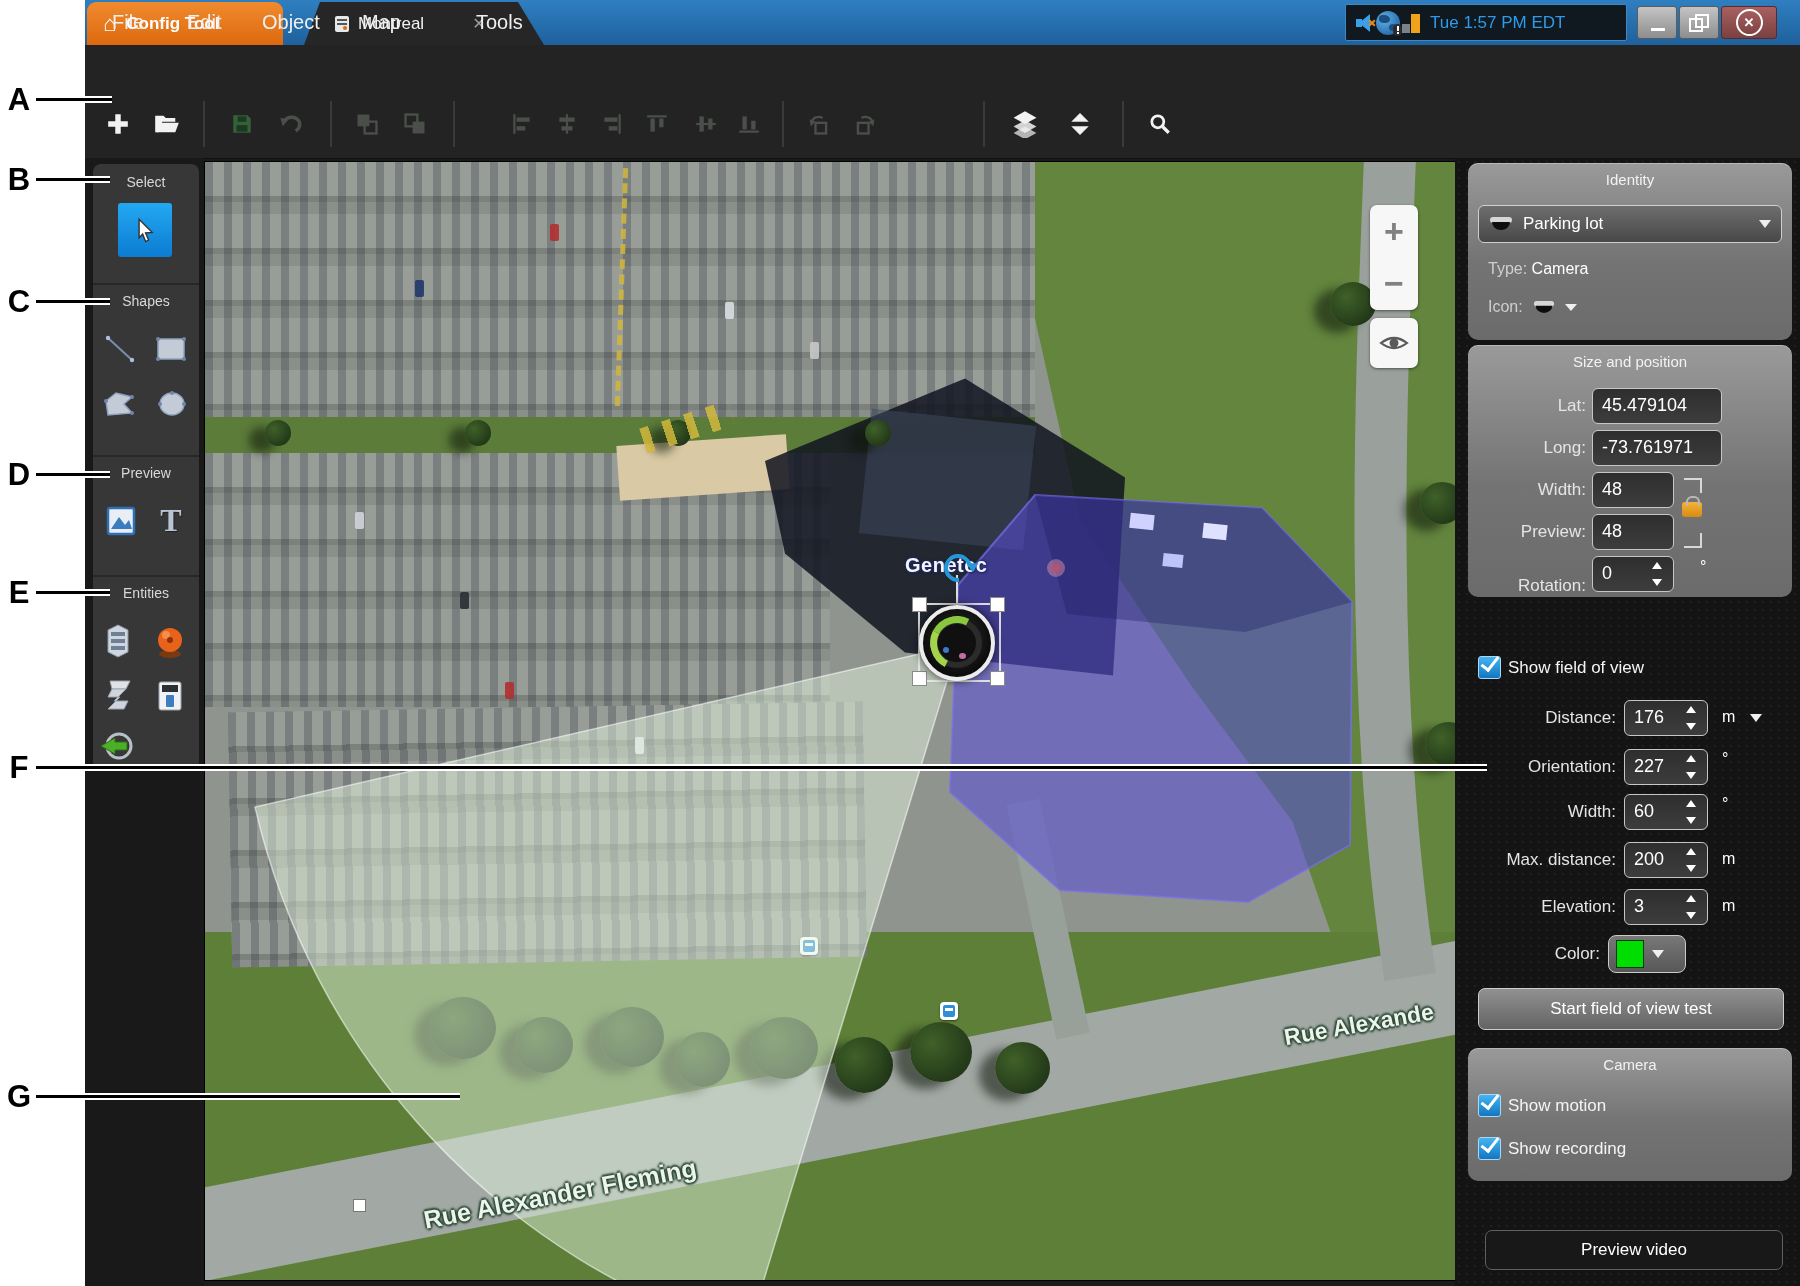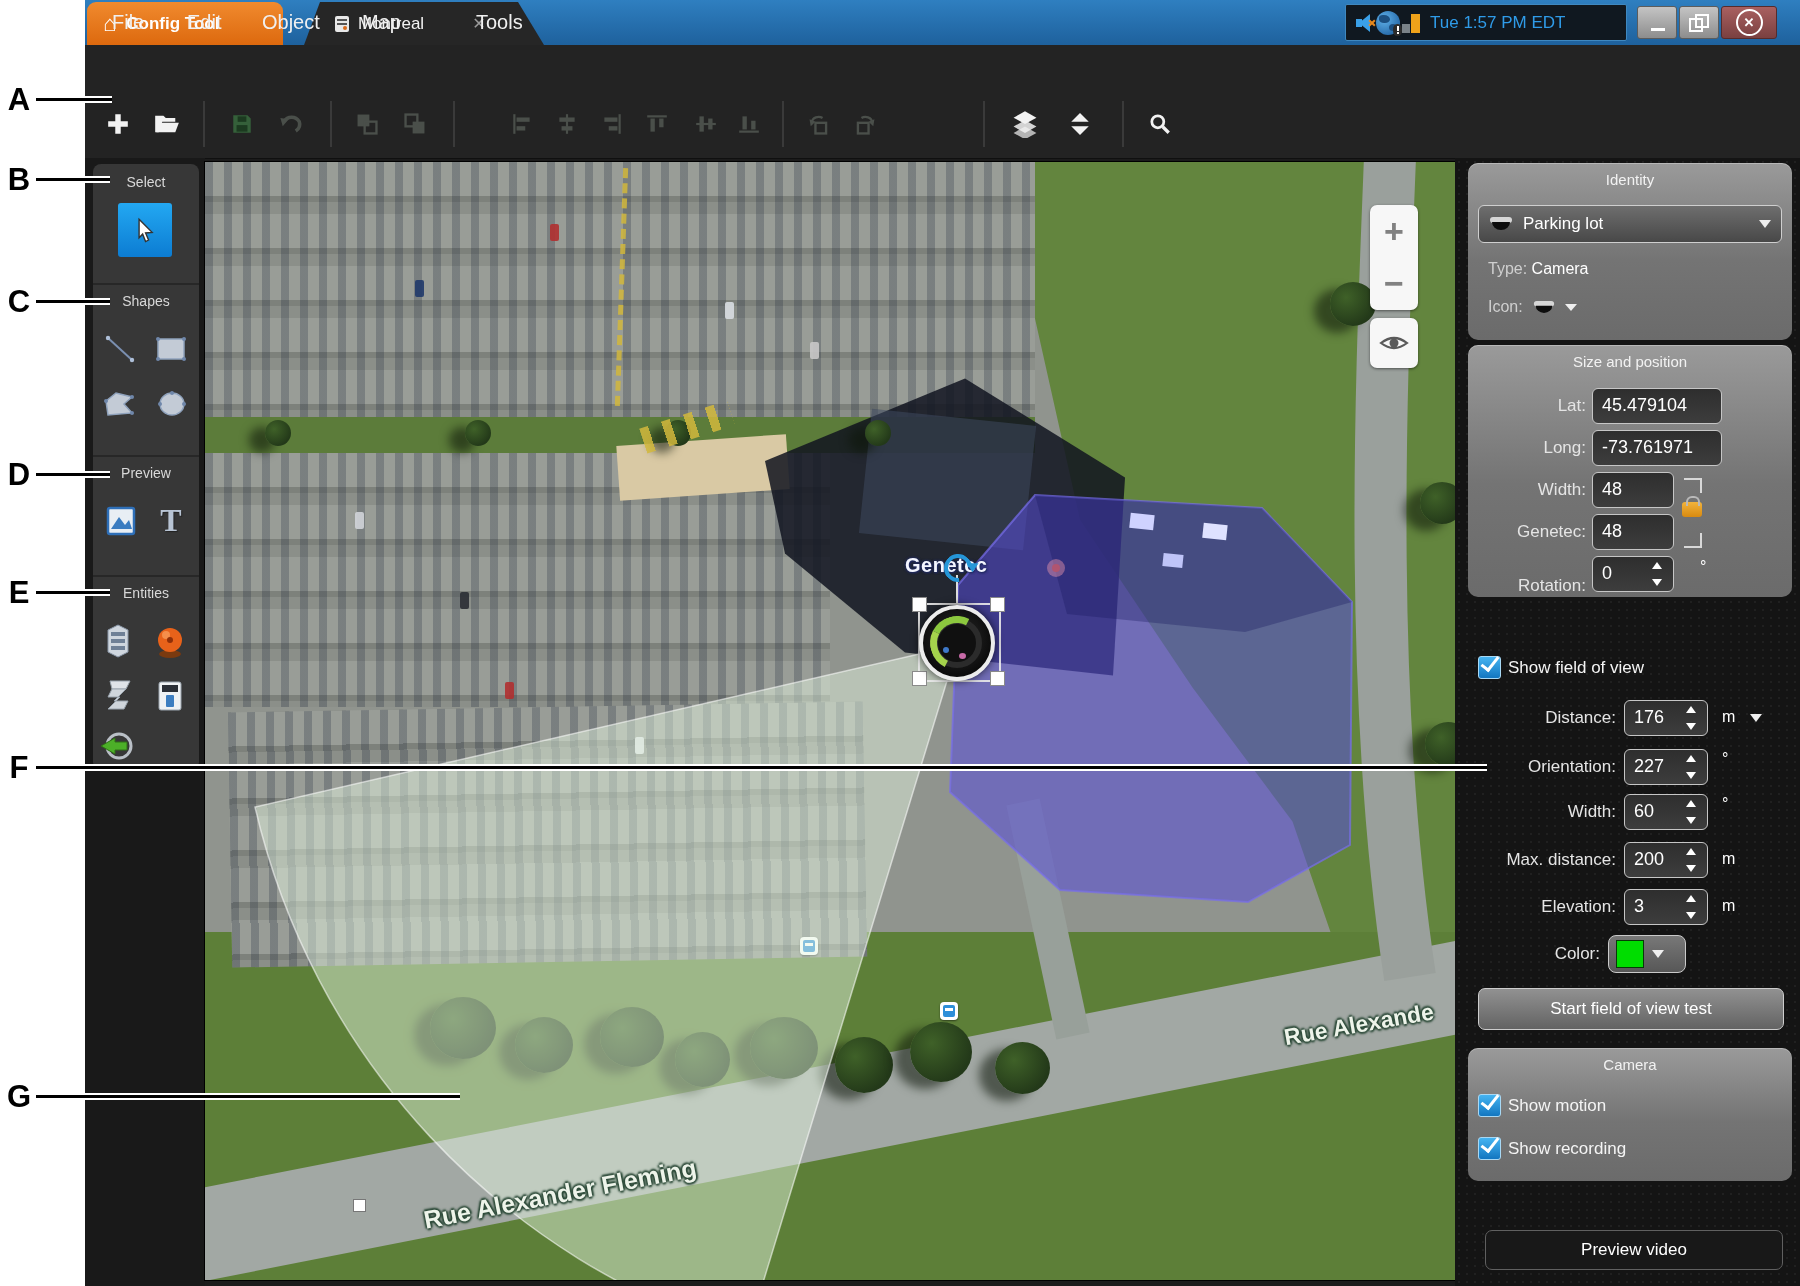--- a/index.html
+++ b/index.html
@@ -540,21 +540,21 @@
 
   <div class="sect" style="top:345px;height:252px;">
     <div class="sec-title">Size and position</div>
   </div>
   <div class="lbl" style="left:1468px;top:396px;width:118px;">Lat:</div>
   <div class="inp" style="left:1592px;top:388px;width:130px;">45.479104</div>
   <div class="lbl" style="left:1468px;top:438px;width:118px;">Long:</div>
   <div class="inp" style="left:1592px;top:430px;width:130px;">-73.761971</div>
   <div class="lbl" style="left:1468px;top:480px;width:118px;">Width:</div>
   <div class="inp" style="left:1592px;top:472px;width:82px;">48</div>
-  <div class="lbl" style="left:1468px;top:522px;width:118px;">Genetec:</div>
+  <div class="lbl" style="left:1468px;top:522px;width:118px;">Preview:</div>
   <div class="inp" style="left:1592px;top:514px;width:82px;">48</div>
   <div class="bracket" id="brk-top"></div>
   <div class="bracket" id="brk-bot"></div>
   <div id="padlock"></div>
   <div class="lbl" style="left:1468px;top:576px;width:118px;">Rotation:</div>
   <div class="inp" style="left:1592px;top:556px;width:82px;">0</div>
   <div class="spin" style="left:1650px;top:562px;">
       <span class="tu"></span>
       <span class="td"></span>
     </div>

